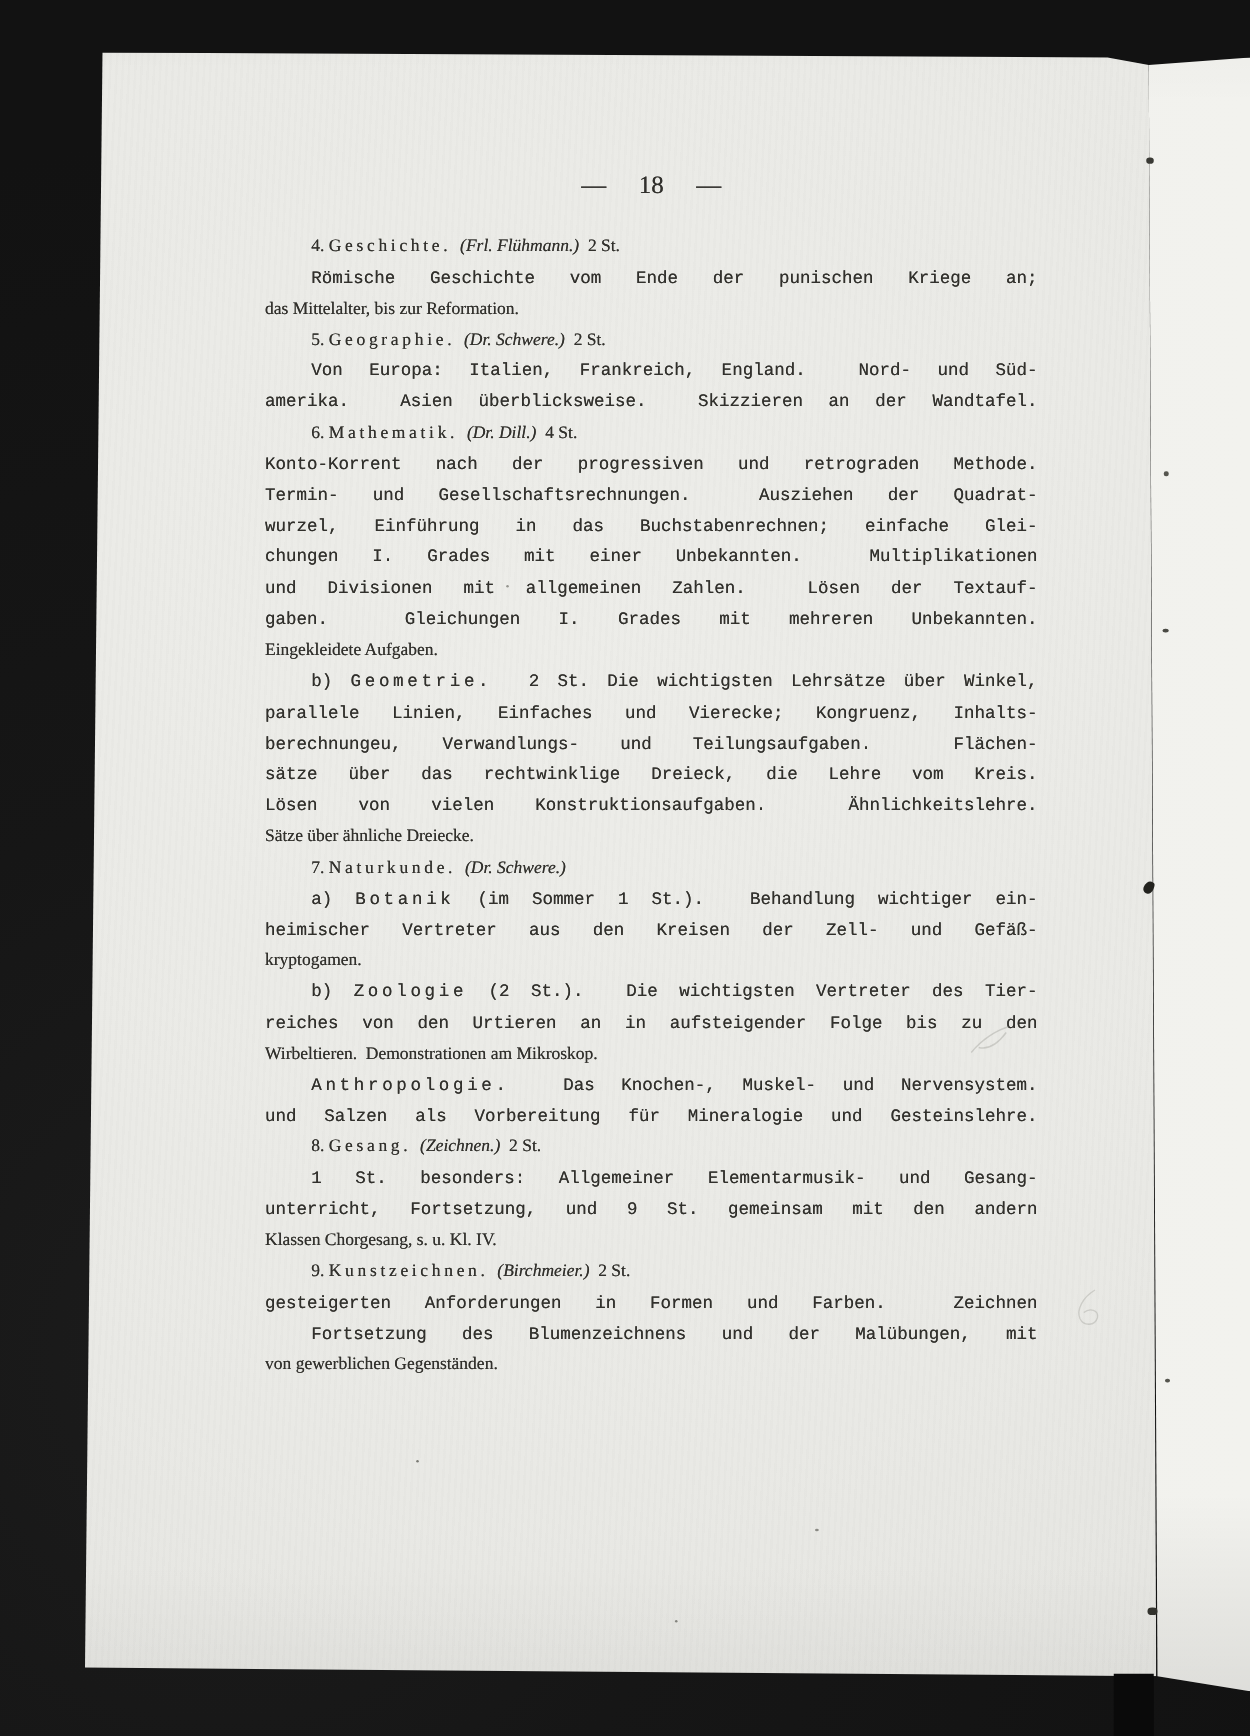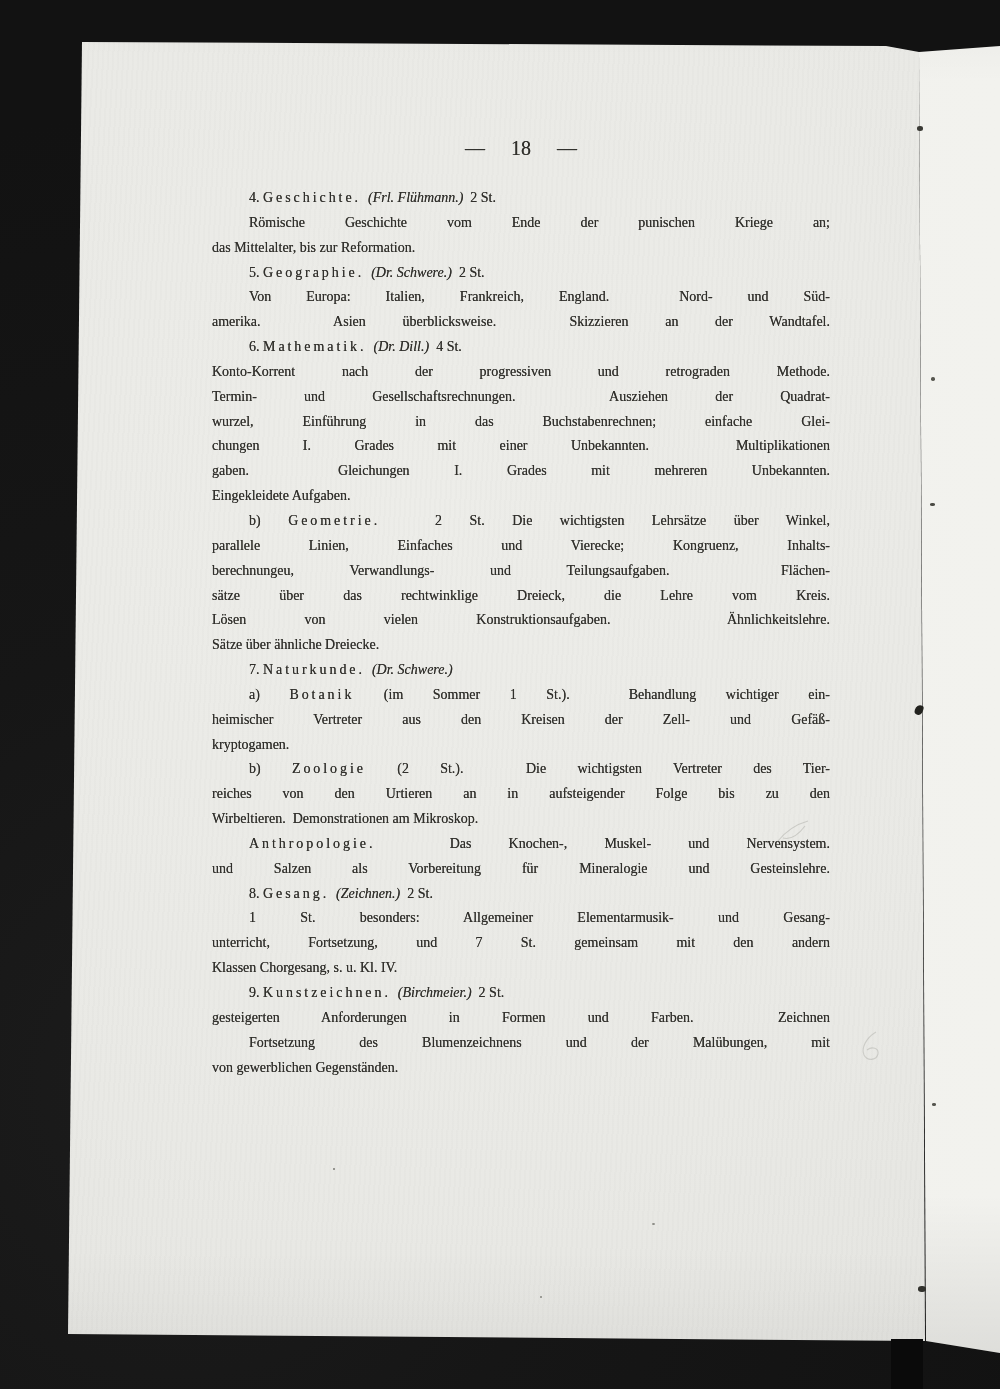--- a/index.html
+++ b/index.html
@@ -39,21 +39,21 @@
     position:absolute;left:212px;top:136px;width:618px;
     color:#31302c;
     text-shadow:0 0 0.5px rgba(49,48,44,0.85);
   }
   .folio{
     display:flex;justify-content:center;align-items:center;gap:26px;
     font-size:20px;height:25px;margin-bottom:25px;
   }
   .text-block{font-size:14px;line-height:24.85px;}
   .line{text-align:left;}
-  .line.j{text-align:justify;text-align-last:justify;}
+  .line.j{text-align:justify;text-align-last:justify;font-family:Liberation Mono, monospace;}
   .line.ind{text-indent:37px;}
   .sp{letter-spacing:0.21em;}
   .it{font-style:italic;}
   
   .speck{position:absolute;border-radius:45%;}
   .sp1{left:917px;top:126px;width:6px;height:5px;background:#3a3a35;}
   .sp2{left:931px;top:377px;width:4px;height:4px;background:#56564f;}
   .sp3{left:930px;top:503px;width:5px;height:3px;background:#4a4a44;}
   .sp4{left:915px;top:705px;width:8px;height:10px;background:#22221e;transform:rotate(18deg);border-radius:60% 30% 50% 40%;}
   .sp5{left:932px;top:1103px;width:4px;height:3px;background:#55554e;}
@@ -85,40 +85,41 @@
         <div class="line ind j"><span>Römische Geschichte vom Ende der punischen Kriege an;</span></div>
         <div class="line"><span>das Mittelalter, bis zur Reformation.</span></div>
         <div class="line ind"><span>5. </span><span class="sp">Geographie.</span><span>&nbsp; </span><span class="it">(Dr. Schwere.)</span><span>&nbsp; 2 St.</span></div>
         <div class="line ind j"><span>Von Europa: Italien, Frankreich, England.&nbsp; Nord- und Süd-</span></div>
         <div class="line j"><span>amerika.&nbsp; Asien überblicksweise.&nbsp; Skizzieren an der Wandtafel.</span></div>
         <div class="line ind"><span>6. </span><span class="sp">Mathematik.</span><span>&nbsp; </span><span class="it">(Dr. Dill.)</span><span>&nbsp; 4 St.</span></div>
         <div class="line j"><span>Konto-Korrent nach der progressiven und retrograden Methode.</span></div>
         <div class="line j"><span>Termin- und Gesellschaftsrechnungen.&nbsp; Ausziehen der Quadrat-</span></div>
         <div class="line j"><span>wurzel, Einführung in das Buchstabenrechnen; einfache Glei-</span></div>
         <div class="line j"><span>chungen I. Grades mit einer Unbekannten.&nbsp; Multiplikationen</span></div>
+        <div class="line j"><span>und Divisionen mit allgemeinen Zahlen.&nbsp; Lösen der Textauf-</span></div>
         <div class="line j"><span>gaben.&nbsp; Gleichungen I. Grades mit mehreren Unbekannten.</span></div>
         <div class="line"><span>Eingekleidete Aufgaben.</span></div>
         <div class="line ind j"><span>b) </span><span class="sp">Geometrie.</span><span>&nbsp; 2 St. Die wichtigsten Lehrsätze über Winkel,</span></div>
         <div class="line j"><span>parallele Linien, Einfaches und Vierecke; Kongruenz, Inhalts-</span></div>
         <div class="line j"><span>berechnungeu, Verwandlungs- und Teilungsaufgaben.&nbsp; Flächen-</span></div>
         <div class="line j"><span>sätze über das rechtwinklige Dreieck, die Lehre vom Kreis.</span></div>
         <div class="line j"><span>Lösen von vielen Konstruktionsaufgaben.&nbsp; Ähnlichkeitslehre.</span></div>
         <div class="line"><span>Sätze über ähnliche Dreiecke.</span></div>
         <div class="line ind"><span>7. </span><span class="sp">Naturkunde.</span><span>&nbsp; </span><span class="it">(Dr. Schwere.)</span></div>
         <div class="line ind j"><span>a) </span><span class="sp">Botanik</span><span> (im Sommer 1 St.).&nbsp; Behandlung wichtiger ein-</span></div>
         <div class="line j"><span>heimischer Vertreter aus den Kreisen der Zell- und Gefäß-</span></div>
         <div class="line"><span>kryptogamen.</span></div>
         <div class="line ind j"><span>b) </span><span class="sp">Zoologie</span><span> (2 St.).&nbsp; Die wichtigsten Vertreter des Tier-</span></div>
         <div class="line j"><span>reiches von den Urtieren an in aufsteigender Folge bis zu den</span></div>
         <div class="line"><span>Wirbeltieren.&nbsp; Demonstrationen am Mikroskop.</span></div>
         <div class="line ind j"><span class="sp">Anthropologie.</span><span>&nbsp; Das Knochen-, Muskel- und Nervensystem.</span></div>
         <div class="line j"><span>und Salzen als Vorbereitung für Mineralogie und Gesteinslehre.</span></div>
         <div class="line ind"><span>8. </span><span class="sp">Gesang.</span><span>&nbsp; </span><span class="it">(Zeichnen.)</span><span>&nbsp; 2 St.</span></div>
         <div class="line ind j"><span>1 St. besonders: Allgemeiner Elementarmusik- und Gesang-</span></div>
-        <div class="line j"><span>unterricht, Fortsetzung, und 7 St. gemeinsam mit den andern</span></div>
+        <div class="line j"><span>unterricht, Fortsetzung, und 9 St. gemeinsam mit den andern</span></div>
         <div class="line"><span>Klassen Chorgesang, s. u. Kl. IV.</span></div>
         <div class="line ind"><span>9. </span><span class="sp">Kunstzeichnen.</span><span>&nbsp; </span><span class="it">(Birchmeier.)</span><span>&nbsp; 2 St.</span></div>
         <div class="line j"><span>gesteigerten Anforderungen in Formen und Farben.&nbsp; Zeichnen</span></div>
         <div class="line ind j"><span>Fortsetzung des Blumenzeichnens und der Malübungen, mit</span></div>
         <div class="line"><span>von gewerblichen Gegenständen.</span></div>
       </div>
   </div>
 
   <i class="speck sp1"></i>
   <i class="speck sp2"></i>

